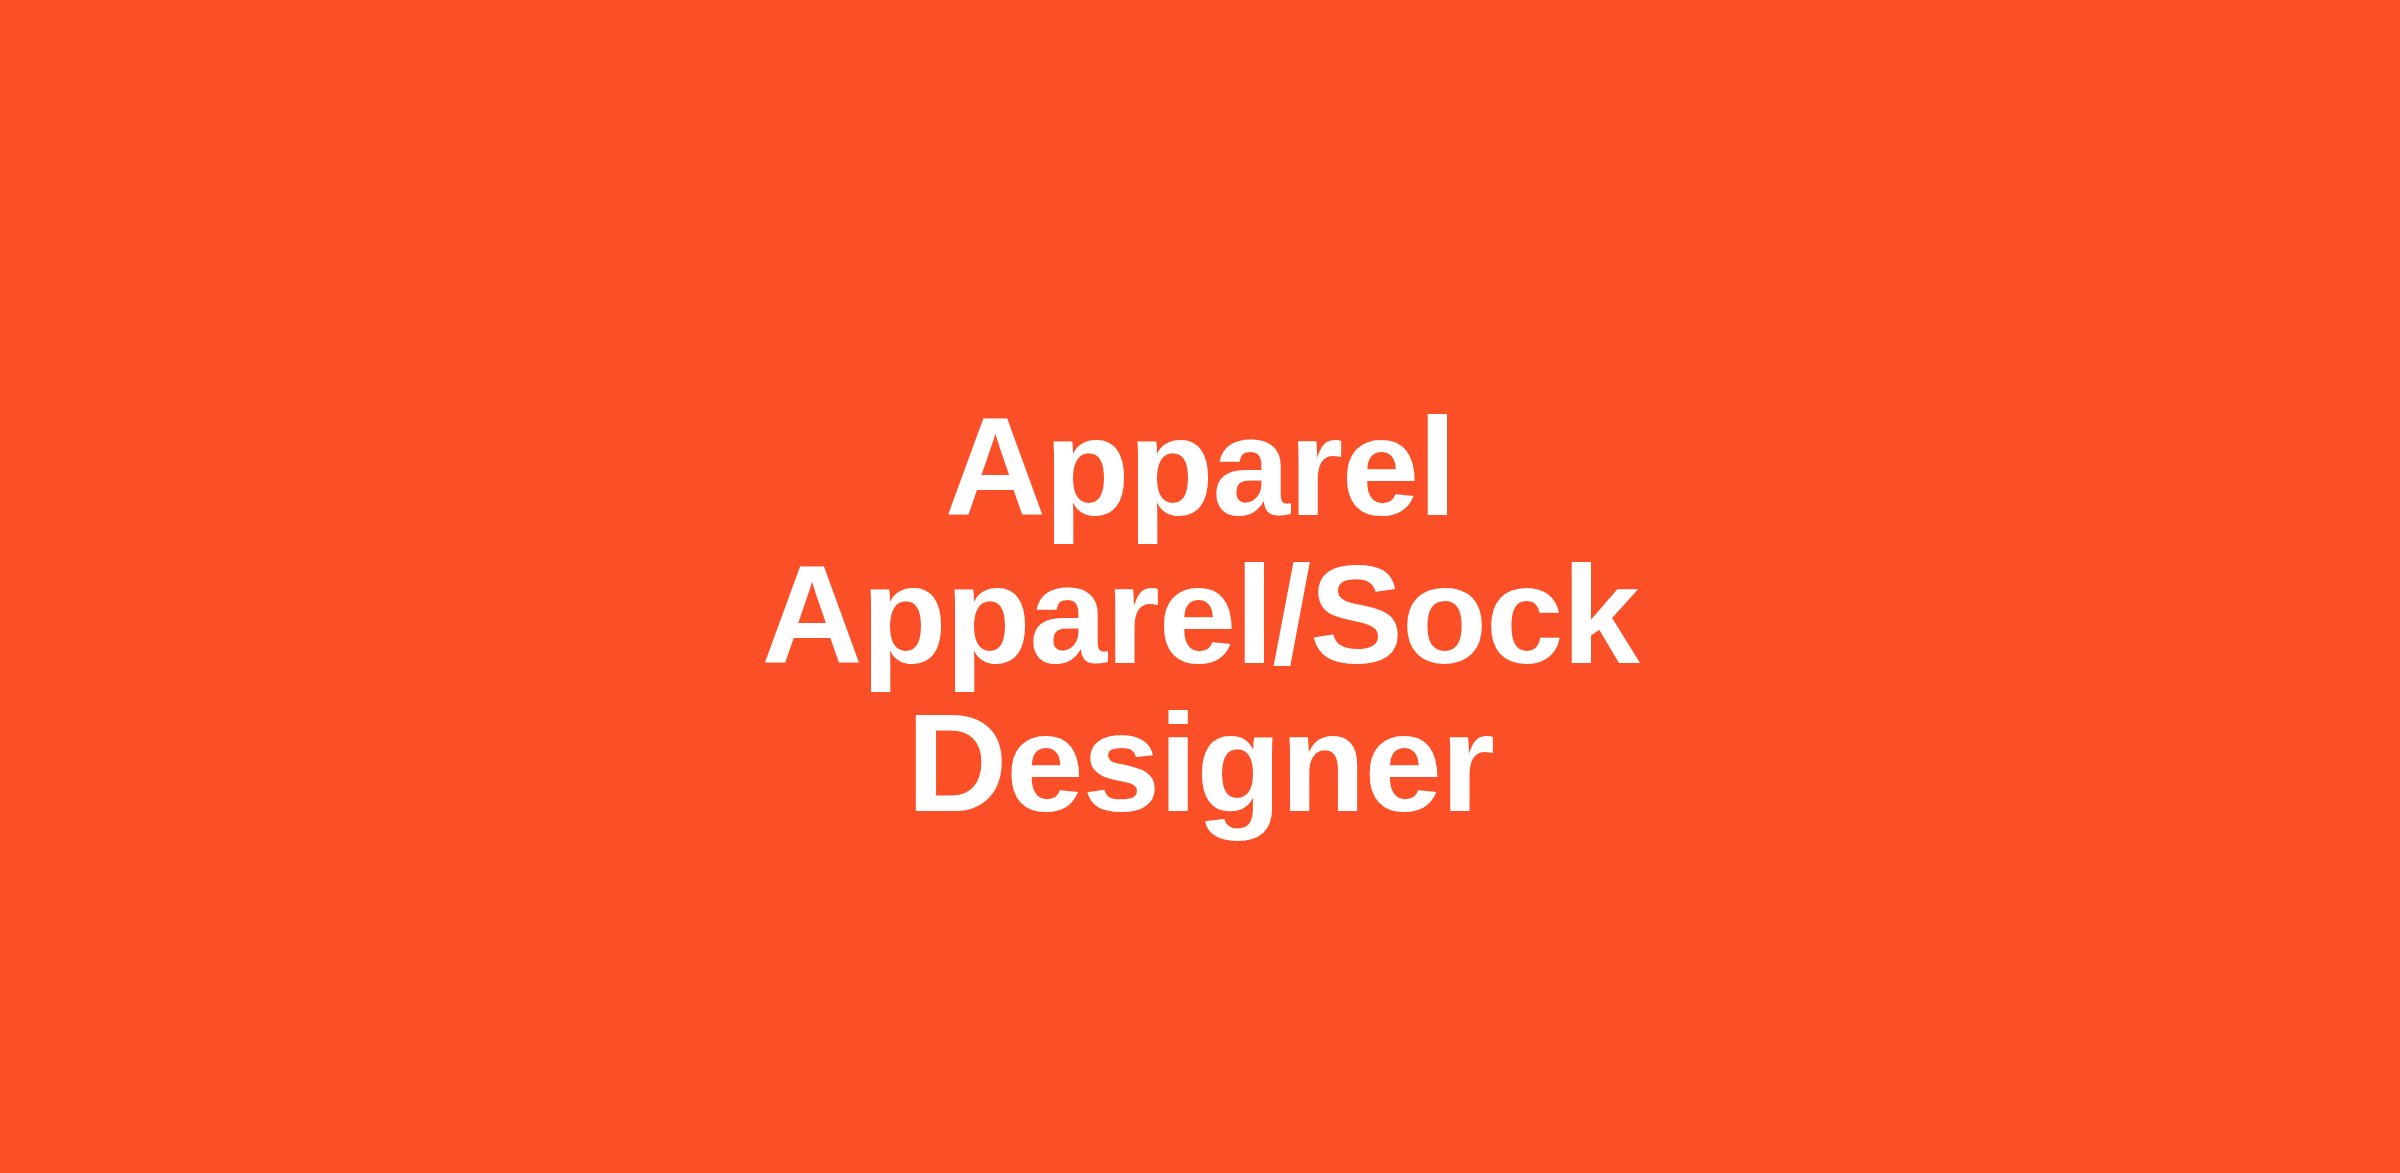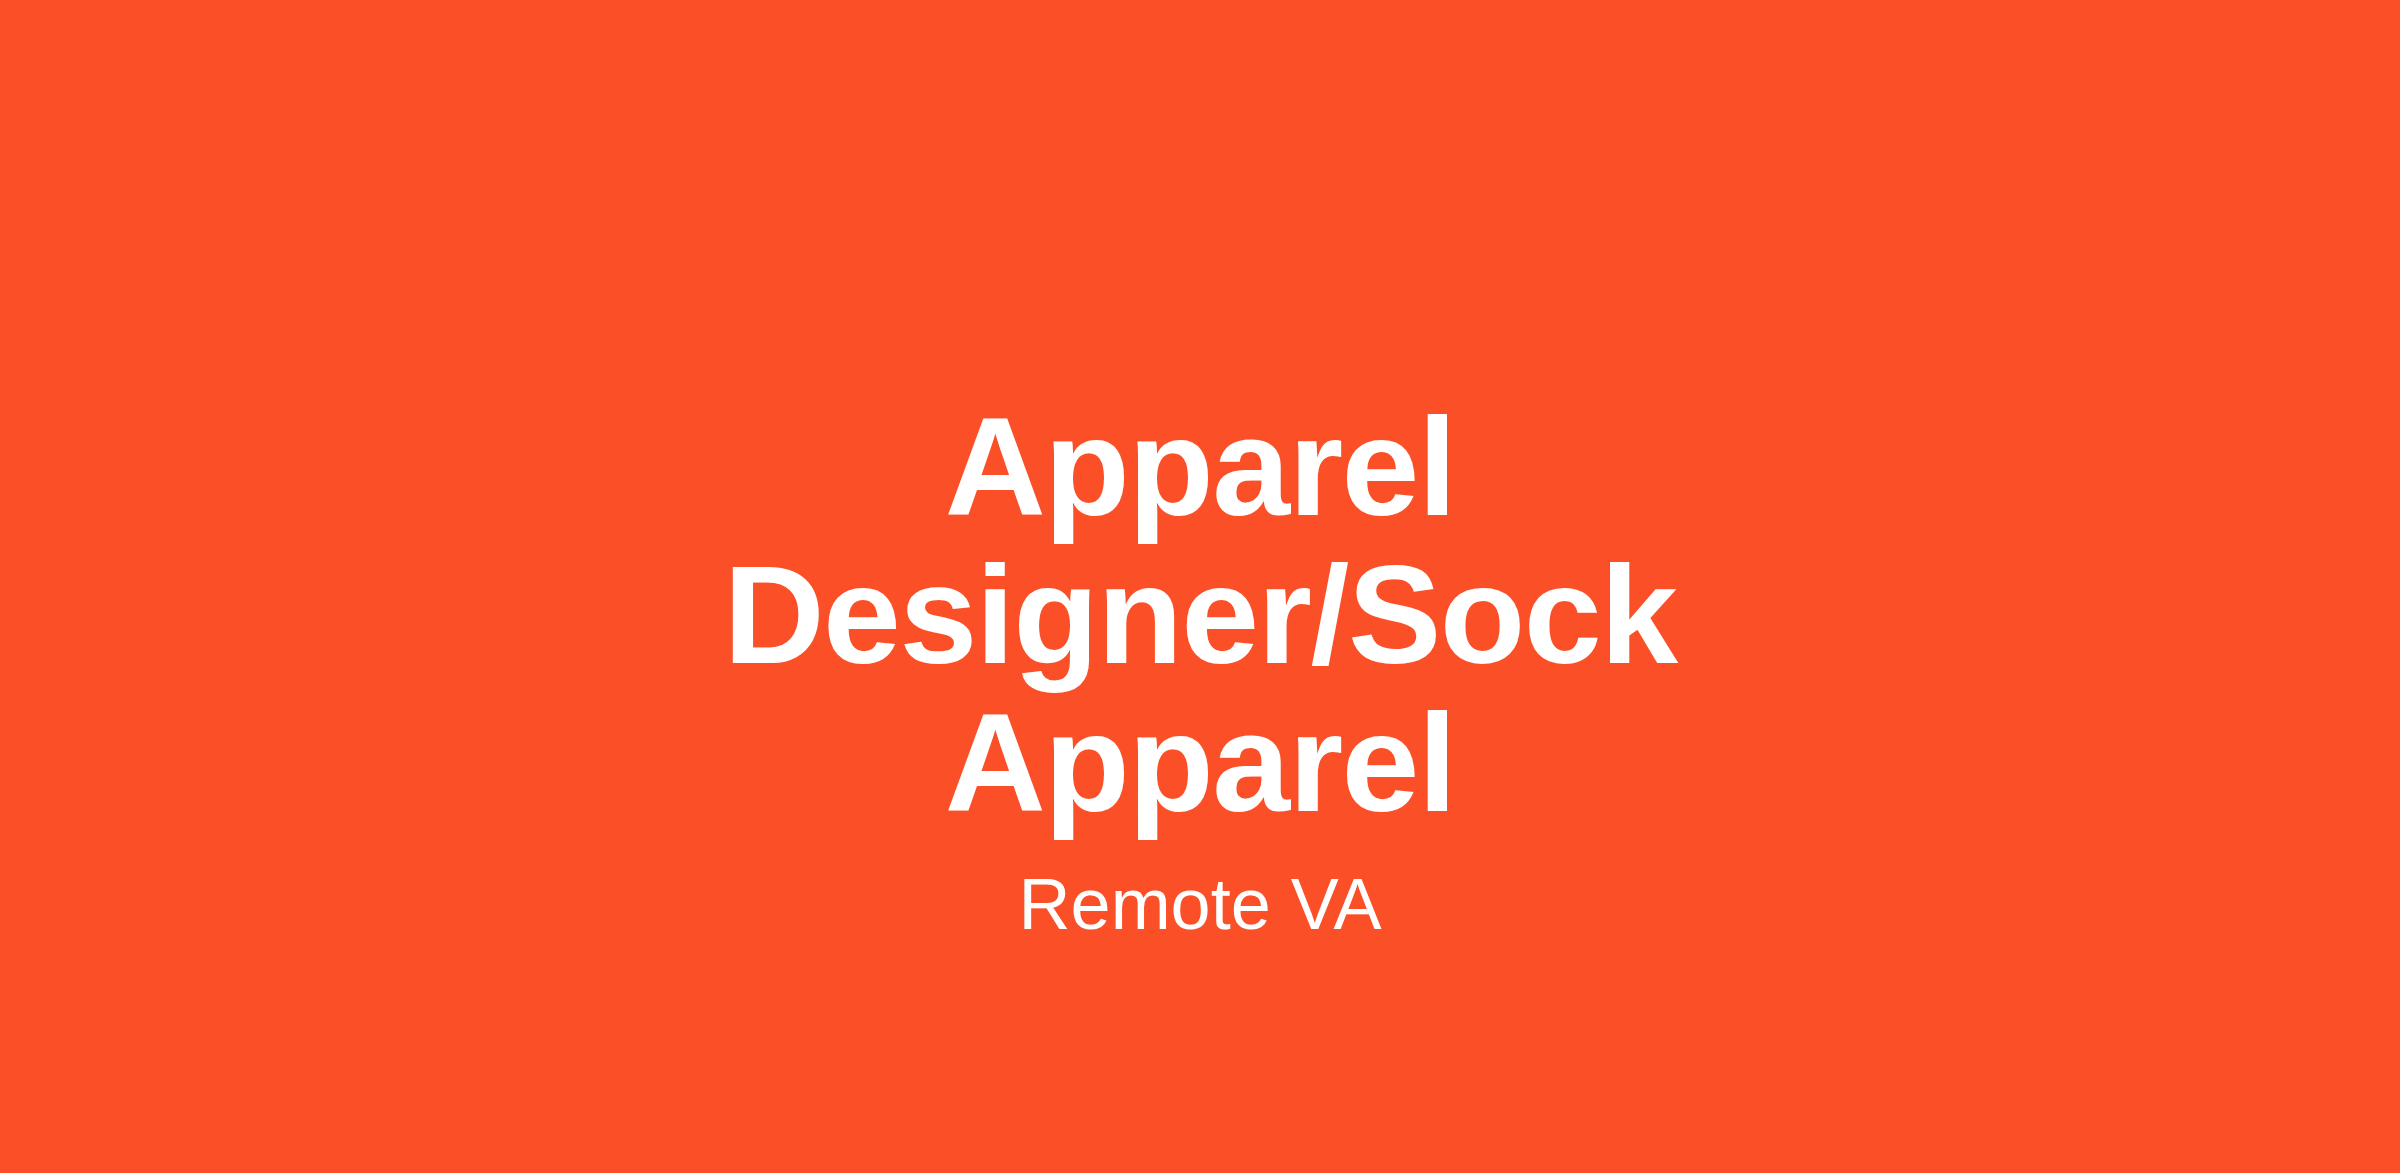--- a/index.html
+++ b/index.html
@@ -68,19 +68,18 @@
     text-align: center;
   }
 </style>
 </head>
 <body>
 
 <div class="banner" style="background-color: rgb(251, 80, 39);">
 
   <div class="banner-inner">
 
-    <h1 class="job-title" style="color: rgb(255, 255, 255);">Apparel Designer/Sock Apparel</h1>
+    <h1 class="job-title" style="color: rgb(255, 255, 255);">Apparel Apparel/Sock Designer</h1>
 
-    <p class="job-location" style="color: rgb(255, 255, 255);">Remote VA</p>
 
   </div>
 
 </div>
 
 </body></html>

